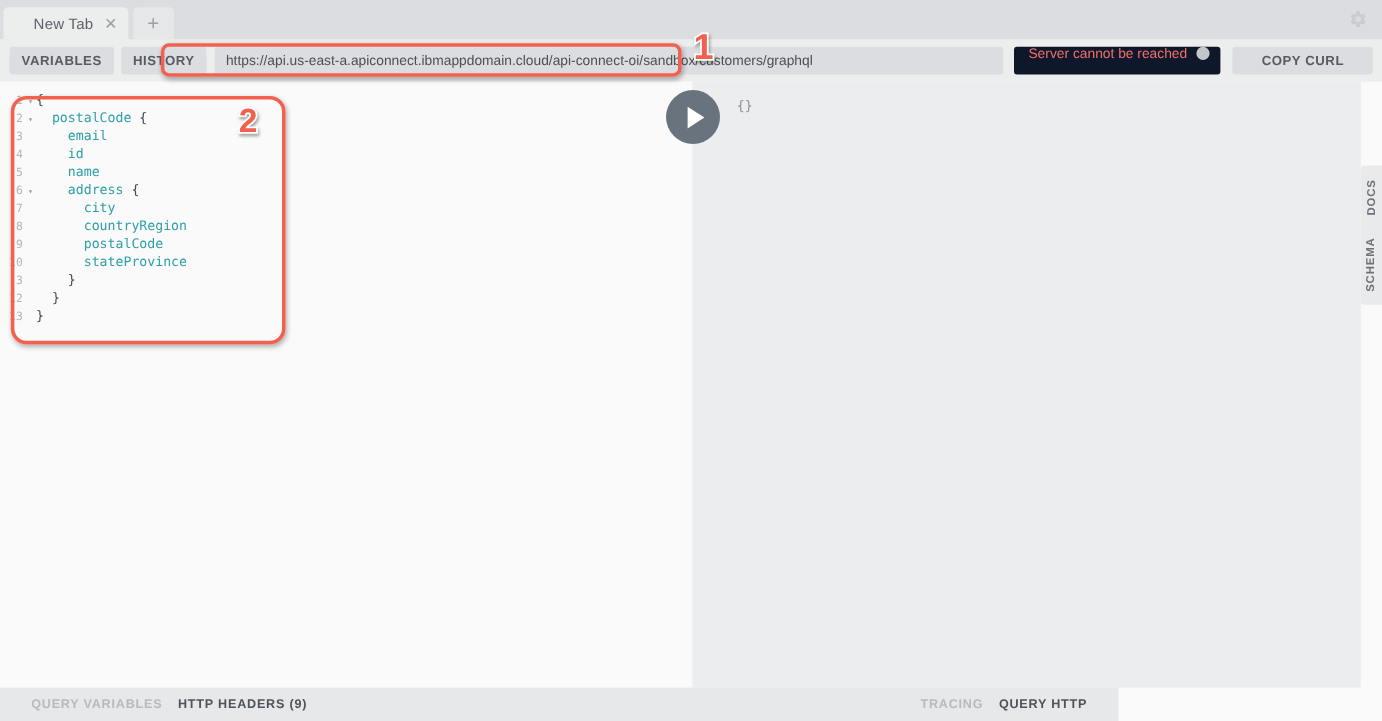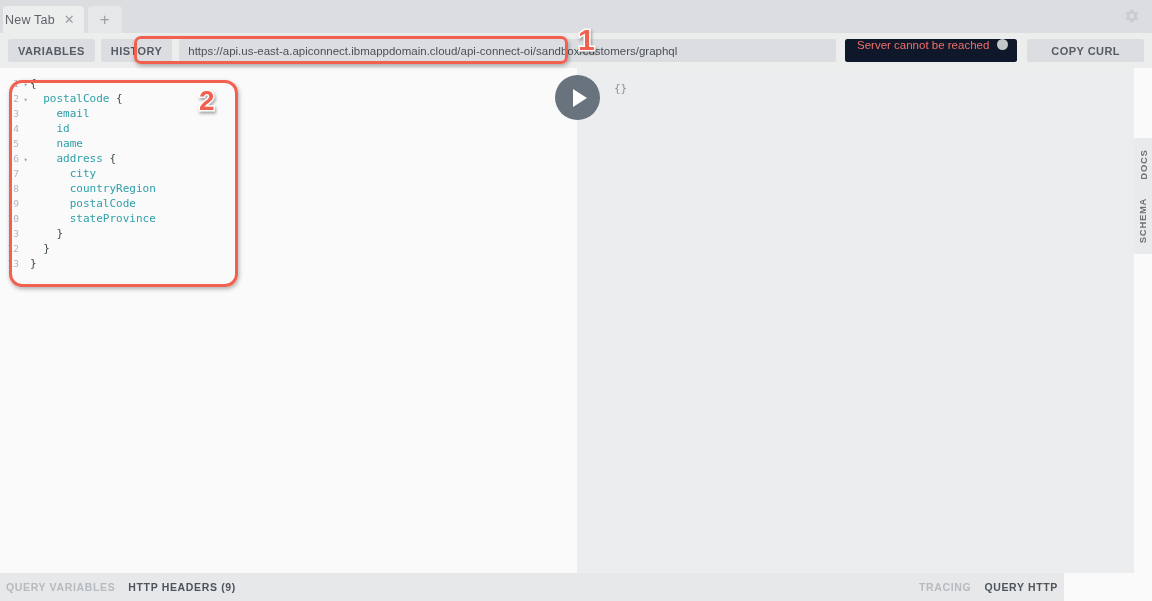--- a/index.html
+++ b/index.html
@@ -28,21 +28,21 @@
     display: flex;
     align-items: flex-end;
   }
   .tab {
     height: 27px;
     background: #eceded;
     border-top-left-radius: 4px;
     border-top-right-radius: 4px;
     display: flex;
     align-items: center;
-    padding: 0 9px 0 2px;
+    padding: 0 9px 0 25px;
     margin-left: 3px;
     gap: 9px;
   }
   .tab-label {
     font-size: 12.5px;
     color: #5d6369;
     letter-spacing: .2px;
     white-space: nowrap;
   }
   .tab-close {
@@ -253,26 +253,26 @@
     letter-spacing: .7px;
     color: #6b7378;
   }
   .vtab-docs { top: 70px; height: 52px; }
   .vtab-schema { top: 118px; height: 68px; }
 
   
   .bottombar {
     position: absolute;
     left: 0; bottom: 0;
-    width: 1064px; height: 28px;
+    width: 932px; height: 28px;
     background: #e6e8ea;
     display: flex;
     align-items: center;
     justify-content: space-between;
-    padding: 0 6px;
+    padding: 0 26px;
   }
   .bb-group { display: flex; align-items: center; gap: 13px; }
   .bb-item {
     font-size: 10.5px;
     font-weight: bold;
     letter-spacing: .65px;
     cursor: pointer;
   }
   .bb-item.inactive { color: #b6bbbf; }
   .bb-item.active { color: #4d545a; }

